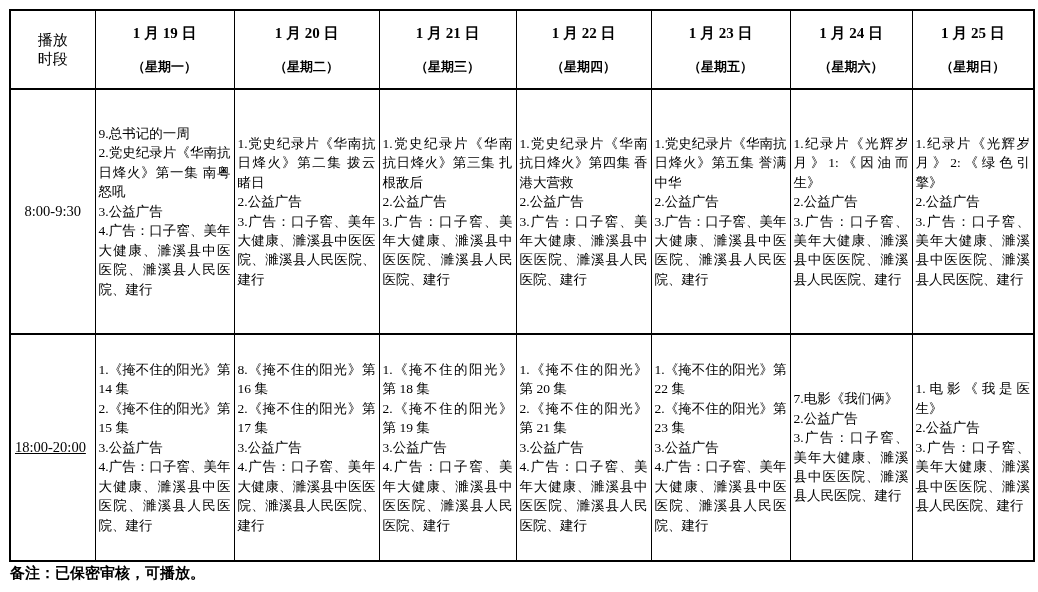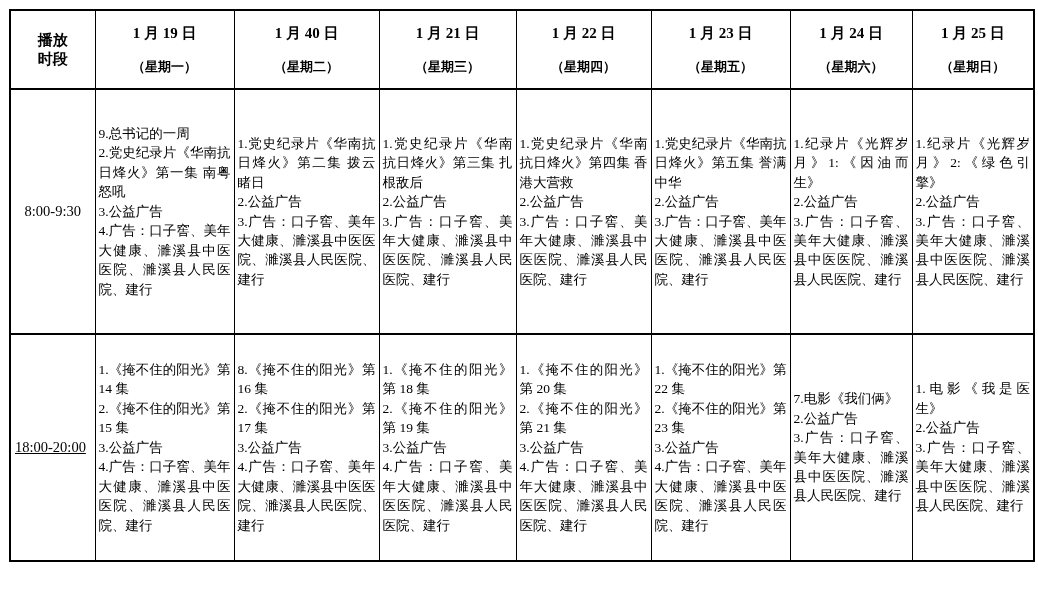--- a/index.html
+++ b/index.html
@@ -44,21 +44,21 @@
   col.c-d5 { width: 139px; }
   col.c-d6 { width: 122px; }
   col.c-d7 { width: 122px; }
 
   tr.header-row { height: 79px; }
   tr.row-morning { height: 245px; }
   tr.row-evening { height: 227px; }
 
   th.corner {
     font-size: 15px;
-    font-weight: bold;
+    font-weight: normal;
     padding: 0 20px;
   }
   th.day {
     font-weight: bold;
     text-align: center;
     padding: 0 2px;
   }
   th.day .hdate { font-size: 15px; line-height: 33px; }
   th.day .hweek { font-size: 13px; line-height: 33px; }
 
@@ -108,21 +108,21 @@
         <col class="c-d7">
     </colgroup>
     <thead>
       <tr class="header-row">
         <th class="corner">播放时段</th>
         <th class="day">
           <div class="hdate">1 月 19 日</div>
           <div class="hweek">（星期一）</div>
         </th>
         <th class="day">
-          <div class="hdate">1 月 40 日</div>
+          <div class="hdate">1 月 20 日</div>
           <div class="hweek">（星期二）</div>
         </th>
         <th class="day">
           <div class="hdate">1 月 21 日</div>
           <div class="hweek">（星期三）</div>
         </th>
         <th class="day">
           <div class="hdate">1 月 22 日</div>
           <div class="hweek">（星期四）</div>
         </th>
@@ -219,14 +219,15 @@
         </td>
         <td class="prog">
           <div class="item">1.电影《我是医生》</div>
           <div class="item">2.公益广告</div>
           <div class="item">3.广告：口子窖、美年大健康、濉溪县中医医院、濉溪县人民医院、建行</div>
         </td>
       </tr>
     </tbody>
   </table>
 
+  <div class="note">备注：已保密审核，可播放。</div>
 
 </div>
 
 </body></html>

